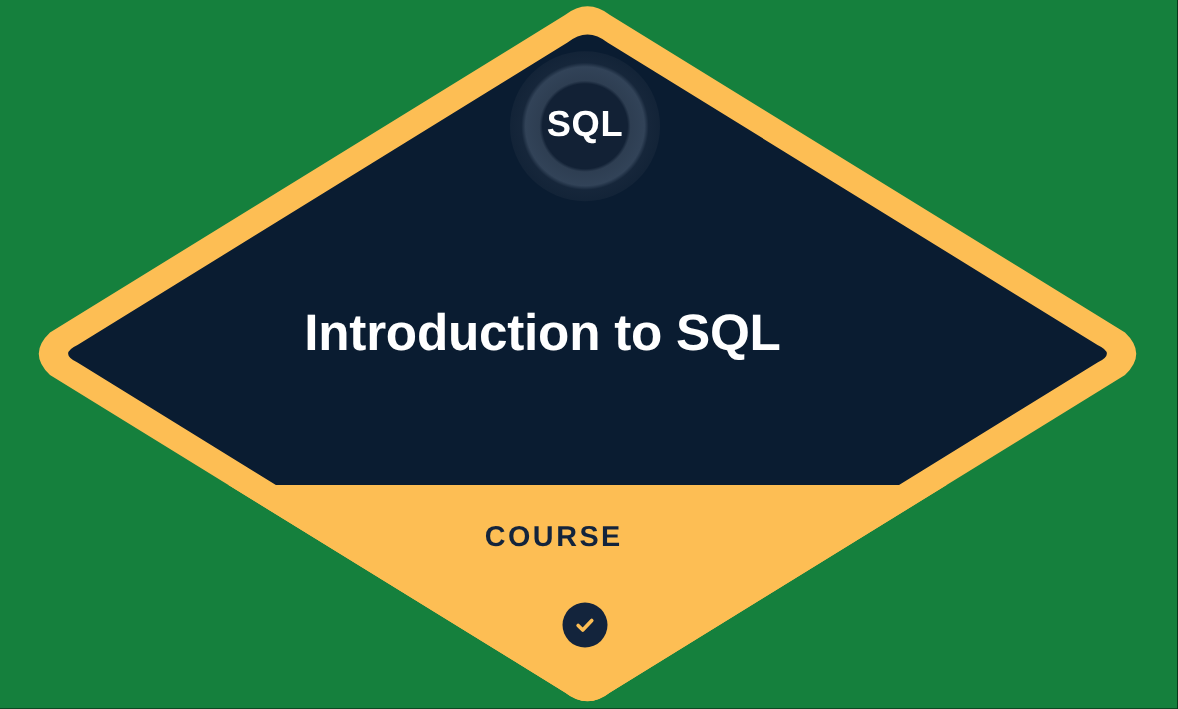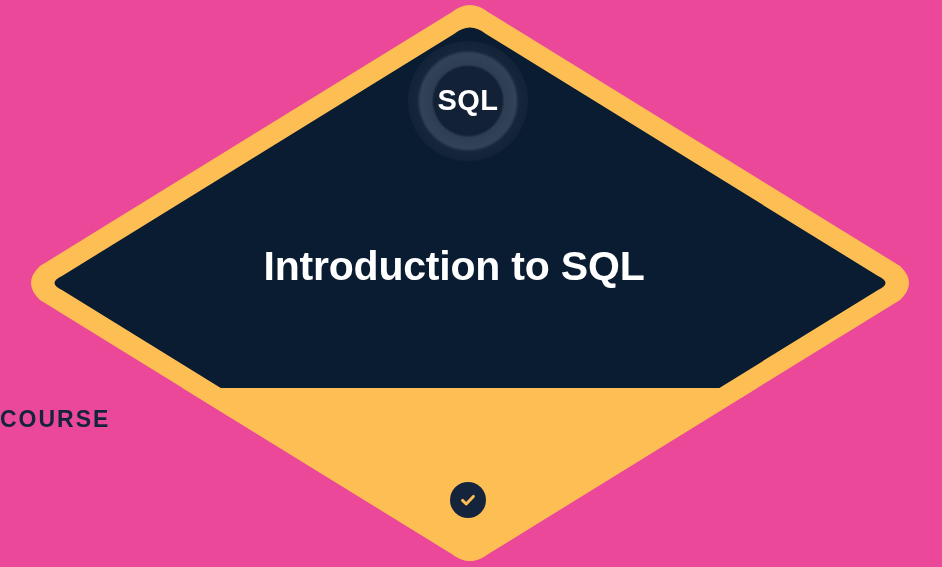--- a/index.html
+++ b/index.html
@@ -12,21 +12,21 @@
     height: 567px;
     overflow: hidden;
     font-family: "Liberation Sans", sans-serif;
     -webkit-font-smoothing: antialiased;
   }
 
   #badge-stage {
     position: relative;
     width: 942px;
     height: 567px;
-    background: #ec4899;
+    background: #15803d;
   }
 
   
   .diamond-shell {
     position: absolute;
     left: 0;
     top: 0;
     width: 942px;
     height: 567px;
   }
@@ -85,29 +85,29 @@
     left: 0;
     top: 243px;
     width: 868px;
     text-align: center;
     color: #ffffff;
     font-size: 41px;
     font-weight: 700;
     letter-spacing: -0.2px;
     line-height: 1.15;
     font-family: "Liberation Sans", sans-serif;
-    padding-left: 20px;
   }
 
   
   .status-block {
     position: absolute;
     left: 0;
-    top: 402px;
+    top: 412px;
     width: 886px;
+    text-align: center;
   }
   .status-line {
     display: block;
     color: #13243c;
     font-size: 23px;
     font-weight: 700;
     letter-spacing: 2.0px;
     line-height: 35px;
     font-family: "Liberation Sans", sans-serif;
   }

